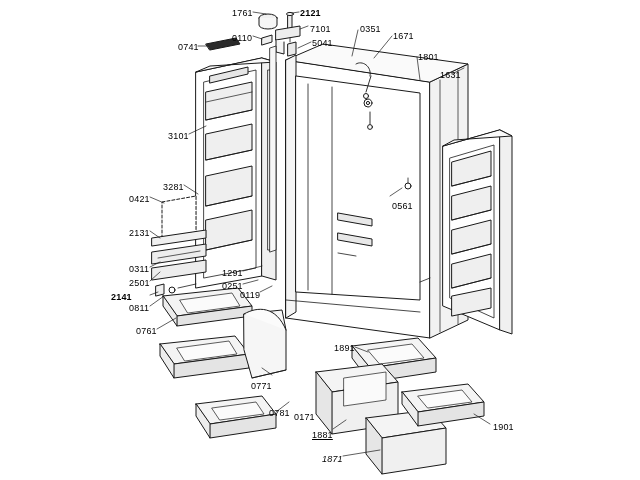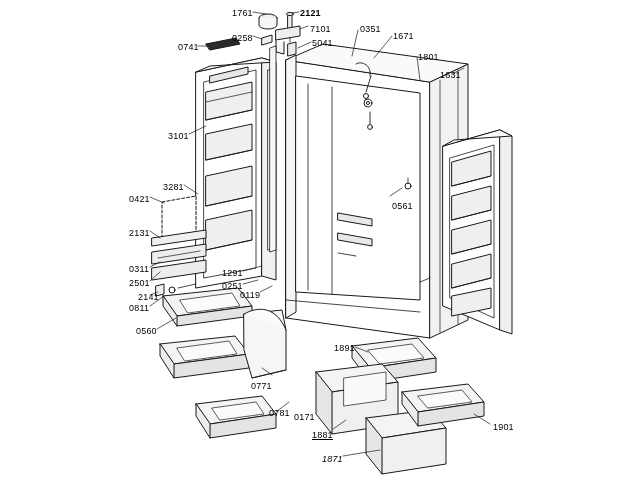--- a/index.html
+++ b/index.html
@@ -223,38 +223,38 @@
         <path d="M490 424 L474 414"></path>
       </g>
     </g>
   </svg>
 
   <div class="lbl" style="left:232px;top:8px;">1761</div>
   <div class="lbl" style="left:300px;top:8px;font-weight:bold;">2121</div>
   <div class="lbl" style="left:310px;top:24px;">7101</div>
   <div class="lbl" style="left:360px;top:24px;">0351</div>
   <div class="lbl" style="left:393px;top:31px;">1671</div>
-  <div class="lbl" style="left:232px;top:33px;">0258</div>
+  <div class="lbl" style="left:232px;top:33px;">0110</div>
   <div class="lbl" style="left:312px;top:38px;">5041</div>
   <div class="lbl" style="left:178px;top:42px;text-align:right;">0741</div>
   <div class="lbl" style="left:418px;top:52px;">1801</div>
   <div class="lbl" style="left:440px;top:70px;">1631</div>
   <div class="lbl" style="left:168px;top:131px;">3101</div>
   <div class="lbl" style="left:163px;top:182px;">3281</div>
   <div class="lbl" style="left:129px;top:194px;">0421</div>
   <div class="lbl" style="left:392px;top:201px;">0561</div>
   <div class="lbl" style="left:129px;top:228px;">2131</div>
   <div class="lbl" style="left:129px;top:264px;">0311</div>
   <div class="lbl" style="left:222px;top:268px;">1291</div>
   <div class="lbl" style="left:129px;top:278px;">2501</div>
   <div class="lbl" style="left:222px;top:281px;">0251</div>
-  <div class="lbl" style="left:138px;top:292px;">2141</div>
+  <div class="lbl" style="left:111px;top:292px;font-weight:bold;">2141</div>
   <div class="lbl" style="left:240px;top:290px;">0119</div>
   <div class="lbl" style="left:129px;top:303px;">0811</div>
-  <div class="lbl" style="left:136px;top:326px;">0560</div>
+  <div class="lbl" style="left:136px;top:326px;">0761</div>
   <div class="lbl" style="left:334px;top:343px;">1891</div>
   <div class="lbl" style="left:294px;top:371px;margin-top:41px;">0171</div>
   <div class="lbl" style="left:251px;top:381px;">0771</div>
   <div class="lbl" style="left:269px;top:408px;">0781</div>
   <div class="lbl" style="left:493px;top:422px;">1901</div>
   <div class="lbl" style="left:312px;top:430px;text-decoration:underline;">1881</div>
   <div class="lbl" style="left:322px;top:454px;font-style:italic;">1871</div>
 
 </div>
 

